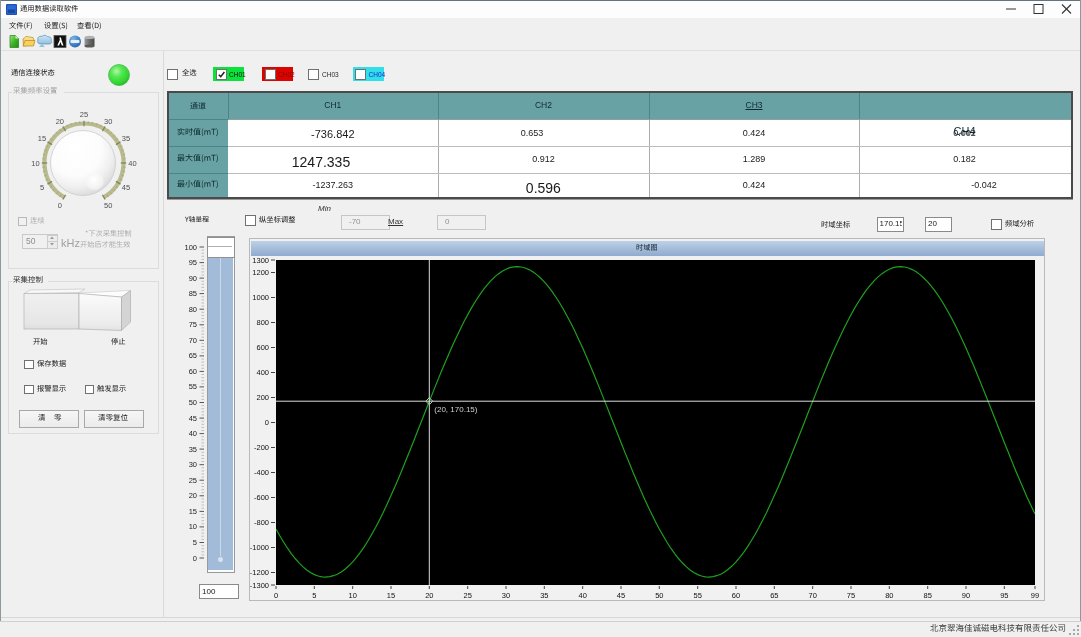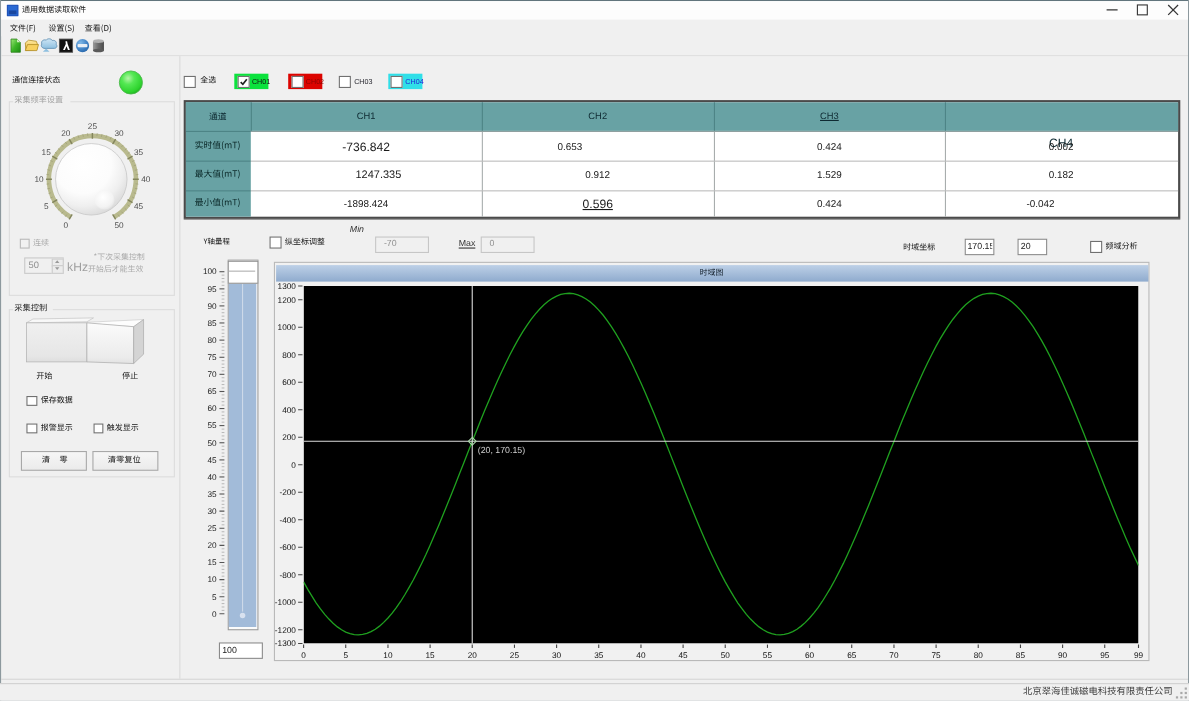--- a/index.html
+++ b/index.html
@@ -507,31 +507,31 @@
         <use href="#g26368" transform="translate(0.0,6.7) scale(0.0080,-0.0080)"></use>
         <use href="#g23567" transform="translate(8.0,6.7) scale(0.0080,-0.0080)"></use>
         <use href="#g20540" transform="translate(16.0,6.7) scale(0.0080,-0.0080)"></use>
         <use href="#g40" transform="translate(24.0,6.7) scale(0.0080,-0.0080)"></use>
         <use href="#g109" transform="translate(26.7,6.7) scale(0.0080,-0.0080)"></use>
         <use href="#g84" transform="translate(34.1,6.7) scale(0.0080,-0.0080)"></use>
         <use href="#g41" transform="translate(38.9,6.7) scale(0.0080,-0.0080)"></use>
       </g>
     </svg>
 <div class="t" style="left:332.8px;top:127.5px;font-size:11px;color:#1a1a1a;transform:translateX(-50%);">-736.842</div>
-<div class="t" style="left:518px;top:127.5px;font-size:9px;color:#1a1a1a;transform:translateX(-50%);">0.653</div>
+<div class="t" style="left:532px;top:127.5px;font-size:9px;color:#1a1a1a;transform:translateX(-50%);">0.653</div>
 <div class="t" style="left:754.0px;top:127.5px;font-size:9px;color:#1a1a1a;transform:translateX(-50%);">0.424</div>
 <div class="t" style="left:964.5999999999999px;top:127.5px;font-size:9px;color:#1a1a1a;transform:translateX(-50%);">0.002</div>
-<div class="t" style="left:344px;top:154.25px;font-size:10px;color:#1a1a1a;transform:translateX(-50%);">1247.335</div>
+<div class="t" style="left:321px;top:154.25px;font-size:14px;color:#1a1a1a;transform:translateX(-50%);">1247.335</div>
 <div class="t" style="left:543.4px;top:154.25px;font-size:9px;color:#1a1a1a;transform:translateX(-50%);">0.912</div>
-<div class="t" style="left:754.0px;top:154.25px;font-size:9px;color:#1a1a1a;transform:translateX(-50%);">1.529</div>
+<div class="t" style="left:754.0px;top:154.25px;font-size:9px;color:#1a1a1a;transform:translateX(-50%);">1.289</div>
 <div class="t" style="left:964.5999999999999px;top:154.25px;font-size:9px;color:#1a1a1a;transform:translateX(-50%);">0.182</div>
-<div class="t" style="left:332.8px;top:179.5px;font-size:9px;color:#1a1a1a;transform:translateX(-50%);">-1898.424</div>
-<div class="t" style="left:543.4px;top:179.5px;font-size:11px;color:#1a1a1a;transform:translateX(-50%);text-decoration:underline;">0.596</div>
+<div class="t" style="left:332.8px;top:179.5px;font-size:9px;color:#1a1a1a;transform:translateX(-50%);">-1237.263</div>
+<div class="t" style="left:543.4px;top:179.5px;font-size:14px;color:#1a1a1a;transform:translateX(-50%);">0.596</div>
 <div class="t" style="left:754.0px;top:179.5px;font-size:9px;color:#1a1a1a;transform:translateX(-50%);">0.424</div>
-<div class="t" style="left:946px;top:179.5px;font-size:9px;color:#1a1a1a;transform:translateX(-50%);">-0.042</div>
+<div class="t" style="left:984px;top:179.5px;font-size:9px;color:#1a1a1a;transform:translateX(-50%);">-0.042</div>
 <div style="position:absolute;left:227.5px;top:93px;width:1px;height:26px;background:#4d8486"></div>
 <div style="position:absolute;left:227.5px;top:119px;width:1px;height:77.5px;#4d8486"></div>
 <div style="position:absolute;left:438.1px;top:93px;width:1px;height:26px;background:#4d8486"></div>
 <div style="position:absolute;left:438.1px;top:119px;width:1px;height:77.5px;background:#a8adad"></div>
 <div style="position:absolute;left:648.7px;top:93px;width:1px;height:26px;background:#4d8486"></div>
 <div style="position:absolute;left:648.7px;top:119px;width:1px;height:77.5px;background:#a8adad"></div>
 <div style="position:absolute;left:859.3px;top:93px;width:1px;height:26px;background:#4d8486"></div>
 <div style="position:absolute;left:859.3px;top:119px;width:1px;height:77.5px;background:#a8adad"></div>
 <div style="position:absolute;left:168.5px;top:119px;width:59px;height:1px;background:#4d8486"></div>
 <div style="position:absolute;left:227.5px;top:119px;width:843px;height:1px;background:#8fa0a0"></div>
@@ -554,21 +554,21 @@
         <use href="#g32437" transform="translate(0.0,6.1) scale(0.0073,-0.0073)"></use>
         <use href="#g22352" transform="translate(7.3,6.1) scale(0.0073,-0.0073)"></use>
         <use href="#g26631" transform="translate(14.6,6.1) scale(0.0073,-0.0073)"></use>
         <use href="#g35843" transform="translate(21.9,6.1) scale(0.0073,-0.0073)"></use>
         <use href="#g25972" transform="translate(29.2,6.1) scale(0.0073,-0.0073)"></use>
       </g>
     </svg>
 <div class="t" style="left:318px;top:204px;font-size:8px;color:#333;font-style:italic;">Min</div>
 <div style="position:absolute;left:341px;top:214.5px;width:47px;height:13px;border:1px solid #c6c6c6;background:#f0f0f0"></div>
 <div class="t" style="left:349px;top:217px;font-size:8px;color:#909090;">-70</div>
-<div class="t" style="left:417px;top:217px;font-size:8px;color:#333;text-decoration:underline;">Max</div>
+<div class="t" style="left:388px;top:217px;font-size:8px;color:#333;text-decoration:underline;">Max</div>
 <div style="position:absolute;left:437px;top:214.5px;width:47px;height:13px;border:1px solid #c6c6c6;background:#f0f0f0"></div>
 <div class="t" style="left:445px;top:217px;font-size:8px;color:#909090;">0</div>
 <svg style="position:absolute;left:820.5px;top:220.5px;" width="29" height="8" viewBox="0 0 29 8">
       <g fill="#1a1a1a">
         <use href="#g26102" transform="translate(0.0,6.1) scale(0.0073,-0.0073)"></use>
         <use href="#g22495" transform="translate(7.3,6.1) scale(0.0073,-0.0073)"></use>
         <use href="#g22352" transform="translate(14.6,6.1) scale(0.0073,-0.0073)"></use>
         <use href="#g26631" transform="translate(21.9,6.1) scale(0.0073,-0.0073)"></use>
       </g>
     </svg>

